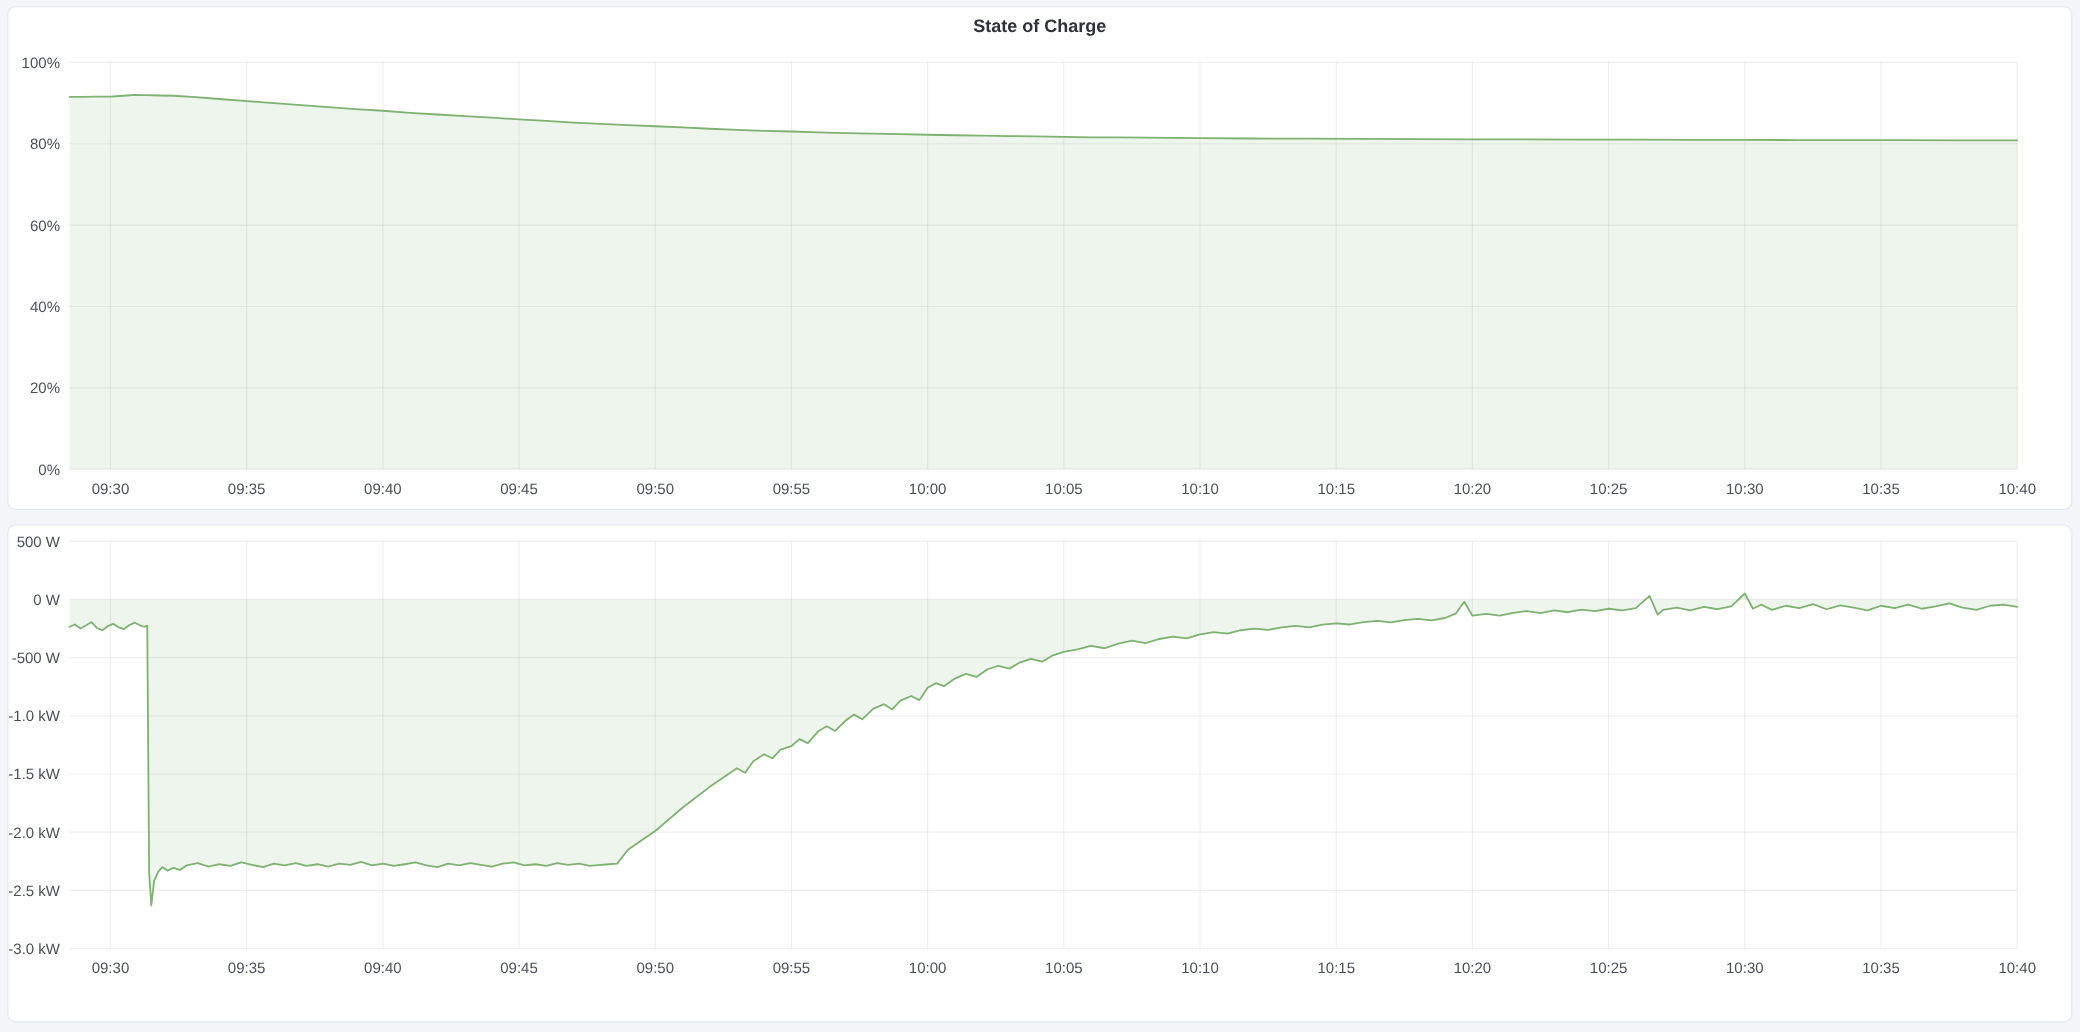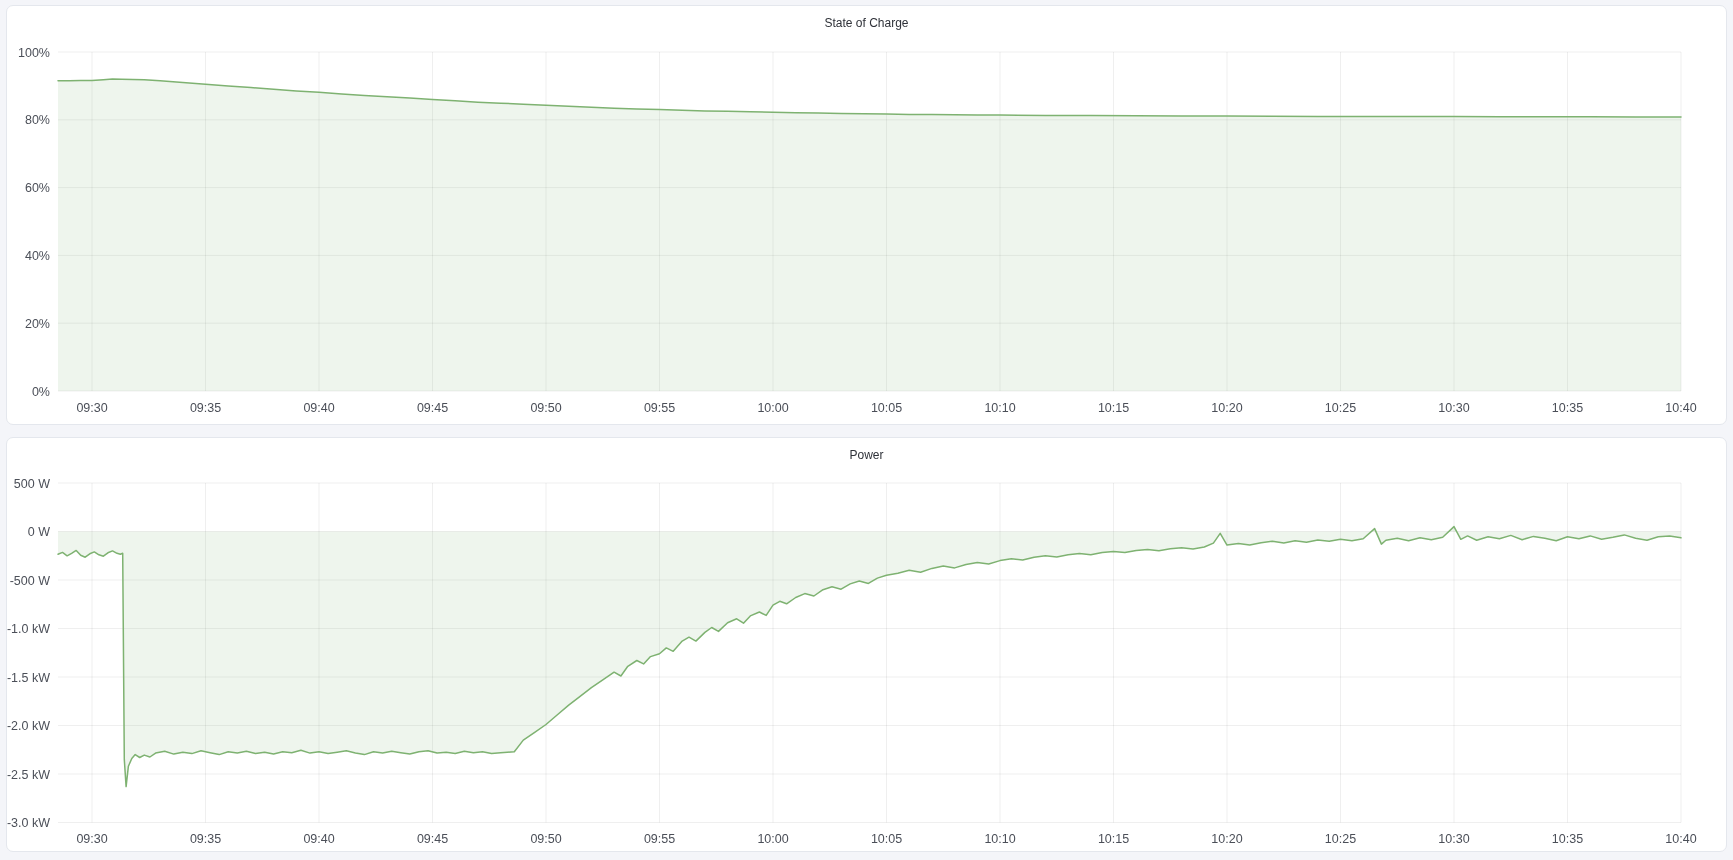--- a/index.html
+++ b/index.html
@@ -2,21 +2,21 @@
 <html><head>
 <meta charset="utf-8">
 <style>
   html,body{margin:0;padding:0;background:#f4f5f9;font-family:"Liberation Sans",sans-serif;}
   .page{position:relative;width:1733px;height:860px;background:#f4f5f9;overflow:hidden;}
   .panel{position:absolute;left:6px;width:1721px;background:#ffffff;border:1px solid #e4e7ed;
          border-radius:7px;box-sizing:border-box;overflow:hidden;}
   #panel-0{top:5px;height:420px;}
   #panel-1{top:437px;height:415px;}
   .panel-title{margin:0;padding-top:9px;height:23px;text-align:center;
-               font-size:12px;font-weight:400;color:#2e3138;line-height:16px;cursor:pointer;}
+               font-size:15px;font-weight:700;color:#2e3138;line-height:16px;cursor:pointer;}
   svg.chart{display:block;}
   svg.chart text{font-family:"Liberation Sans",sans-serif;font-size:12.5px;fill:#4b4f58;}
 </style>
 </head>
 <body>
 
 <div class="page">
 
   <section class="panel" id="panel-0">
     <h2 class="panel-title">State of Charge</h2>
@@ -68,21 +68,20 @@
           <text x="1220.0139860139861" y="374" text-anchor="middle">10:20</text>
           <text x="1333.5104895104896" y="374" text-anchor="middle">10:25</text>
           <text x="1447.0069930069928" y="374" text-anchor="middle">10:30</text>
           <text x="1560.5034965034965" y="374" text-anchor="middle">10:35</text>
           <text x="1674" y="374" text-anchor="middle">10:40</text>
         </g>
       </svg>
   </section>
 
   <section class="panel" id="panel-1">
-    <h2 class="panel-title">Power</h2>
     <svg class="chart" width="1719" height="381" viewBox="0 0 1719 381">
         <g>
           <line x1="51" x2="1674" y1="13" y2="13" stroke="rgba(24,27,31,0.07)" stroke-width="1"></line>
           <line x1="51" x2="1674" y1="61.5" y2="61.5" stroke="rgba(24,27,31,0.07)" stroke-width="1"></line>
           <line x1="51" x2="1674" y1="110" y2="110" stroke="rgba(24,27,31,0.07)" stroke-width="1"></line>
           <line x1="51" x2="1674" y1="158.5" y2="158.5" stroke="rgba(24,27,31,0.07)" stroke-width="1"></line>
           <line x1="51" x2="1674" y1="207" y2="207" stroke="rgba(24,27,31,0.07)" stroke-width="1"></line>
           <line x1="51" x2="1674" y1="255.5" y2="255.5" stroke="rgba(24,27,31,0.07)" stroke-width="1"></line>
           <line x1="51" x2="1674" y1="304" y2="304" stroke="rgba(24,27,31,0.07)" stroke-width="1"></line>
           <line x1="51" x2="1674" y1="352.5" y2="352.5" stroke="rgba(24,27,31,0.07)" stroke-width="1"></line>

